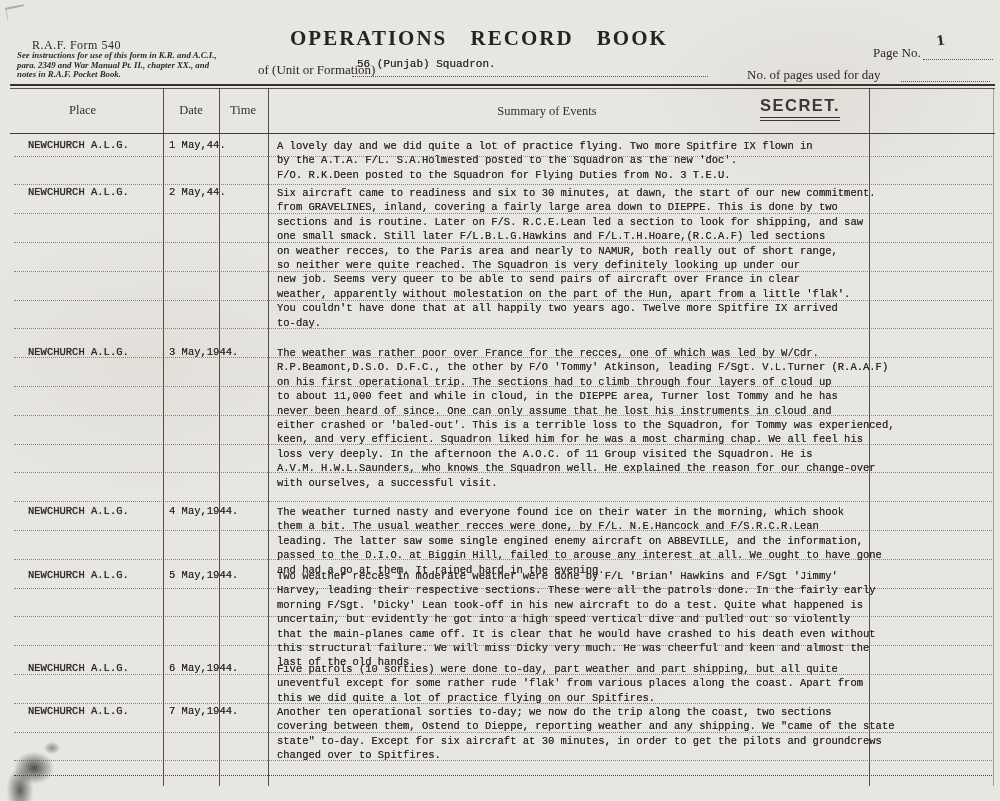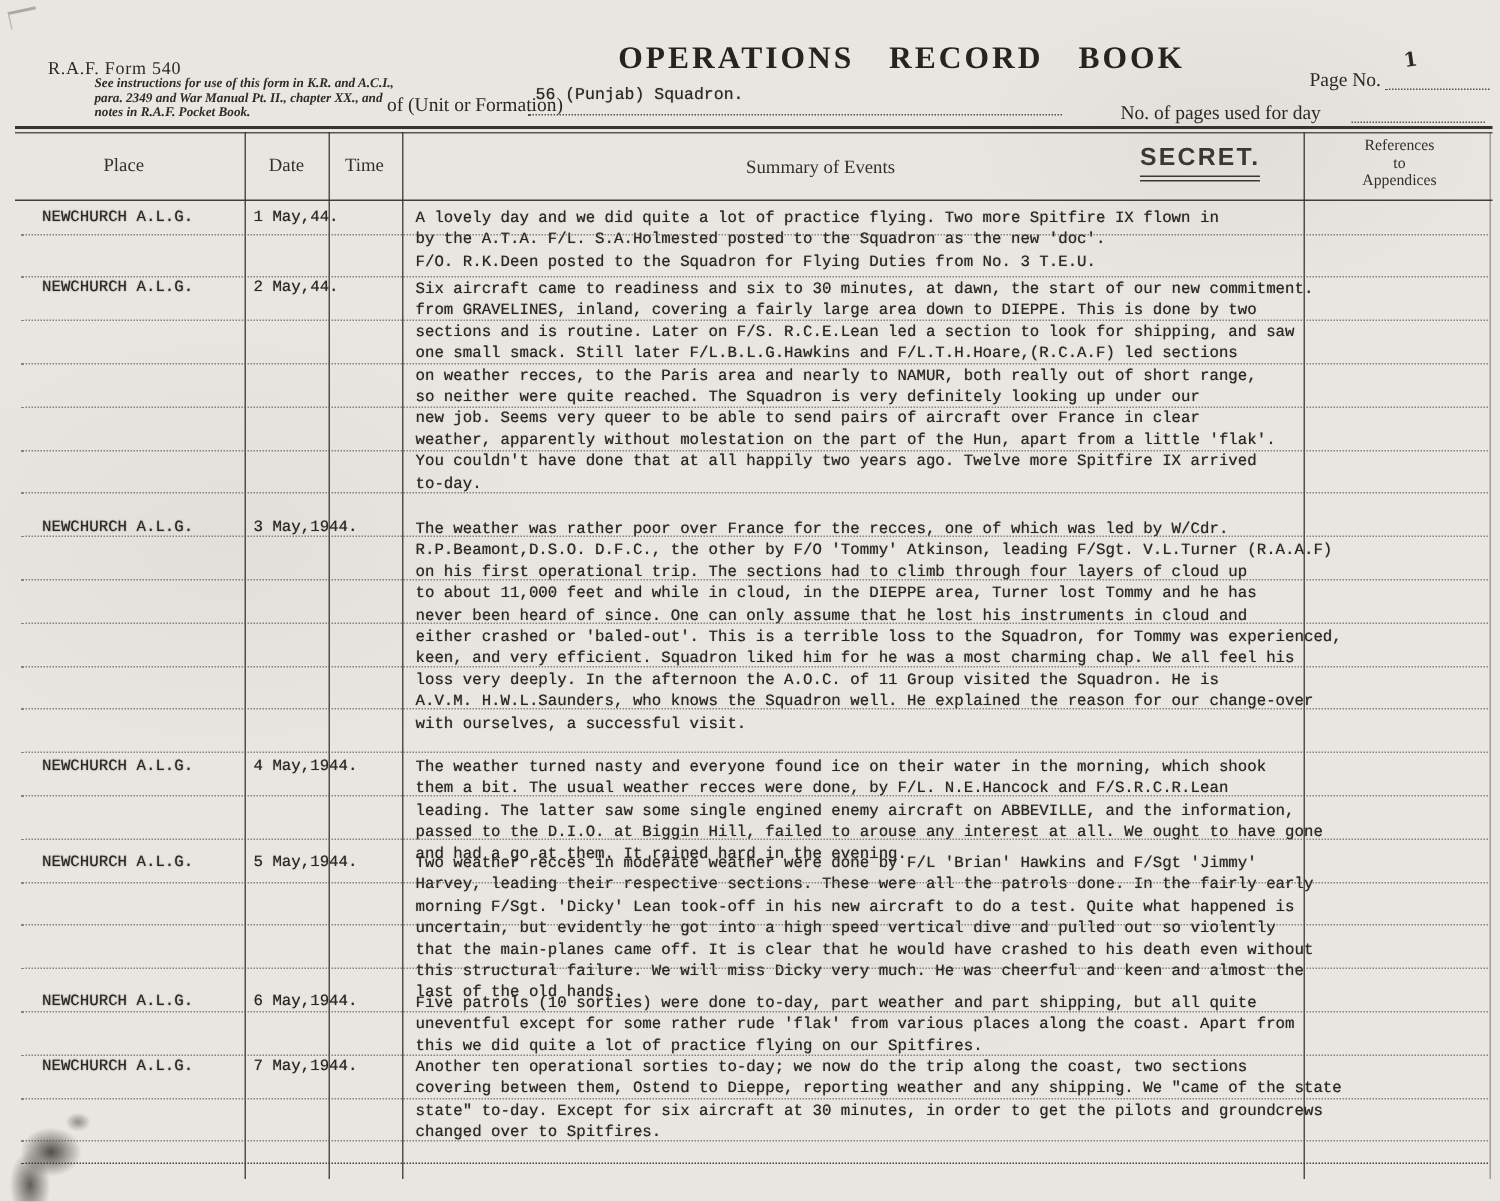--- a/index.html
+++ b/index.html
@@ -10,22 +10,22 @@
     background-image:
       radial-gradient(ellipse 30px 24px at 34px 768px, rgba(38,36,30,.78), rgba(38,36,30,0) 68%),
       radial-gradient(ellipse 20px 34px at 20px 790px, rgba(38,36,30,.7), rgba(38,36,30,0) 68%),
       radial-gradient(ellipse 12px 9px at 52px 748px, rgba(38,36,30,.45), rgba(38,36,30,0) 70%),
       radial-gradient(ellipse 240px 140px at 82% 12%, rgba(120,116,104,.07), rgba(120,116,104,0) 75%),
       radial-gradient(ellipse 300px 200px at 15% 45%, rgba(120,116,104,.06), rgba(120,116,104,0) 75%),
       radial-gradient(ellipse 260px 160px at 55% 78%, rgba(120,116,104,.05), rgba(120,116,104,0) 75%);
   }
   
   .form-number{position:absolute;left:32px;top:38px;font-size:12px;letter-spacing:.5px;}
-  .instructions{position:absolute;left:17px;top:51px;font-size:8.8px;line-height:9.6px;font-style:italic;font-weight:bold;color:#2e2c27;margin-left:46px;}
-  .page-title{position:absolute;left:290px;top:26px;width:500px;text-align:right;
+  .instructions{position:absolute;left:17px;top:51px;font-size:8.8px;line-height:9.6px;font-style:italic;font-weight:bold;color:#2e2c27;}
+  .page-title{position:absolute;left:290px;top:26px;width:500px;text-align:left;
     font-size:21px;font-weight:bold;letter-spacing:2px;word-spacing:16px;color:#26241f;}
   .unit-label{position:absolute;left:258px;top:62px;font-size:13px;}
   .unit-value{position:absolute;left:357px;top:58px;font-family:"Liberation Mono",monospace;font-size:11px;
     text-shadow:0 0 .6px rgba(43,40,34,.7);}
   .leader{position:absolute;height:1px;border-bottom:1.5px dotted #57534a;}
   .leader.unit{left:352px;top:75px;width:356px;}
   .page-no-label{position:absolute;left:873px;top:45px;font-size:13px;}
   .page-no-value{position:absolute;left:936px;top:33px;font-family:"DejaVu Serif",serif;font-weight:bold;
     font-size:13px;transform:rotate(-8deg);}
   .leader.pageno{left:923px;top:58px;width:70px;}
@@ -94,25 +94,20 @@
   <div class="vline" style="left:219px"></div>
   <div class="vline" style="left:268px"></div>
   <div class="vline" style="left:869px"></div>
   <div class="vline faint" style="left:993px"></div>
 
   <div class="ch place">Place</div>
   <div class="ch date">Date</div>
   <div class="ch time">Time</div>
   <div class="ch summary">Summary of Events</div>
   <div class="secret-stamp">SECRET.</div>
-  <div class="refs-header">
-    <div>References</div>
-    <div>to</div>
-    <div>Appendices</div>
-  </div>
 
   <div id="entries">
       <div class="entry" style="top: 139px;">
         <div class="place">NEWCHURCH A.L.G.</div>
         <div class="date">1 May,44.</div>
         <div class="summary">
           <div class="tline">A lovely day and we did quite a lot of practice flying. Two more Spitfire IX flown in</div>
           <div class="tline">by the A.T.A.  F/L. S.A.Holmested posted to the Squadron as the new 'doc'.</div>
           <div class="tline">F/O. R.K.Deen posted to the Squadron for Flying Duties from No. 3 T.E.U.</div>
         </div>

